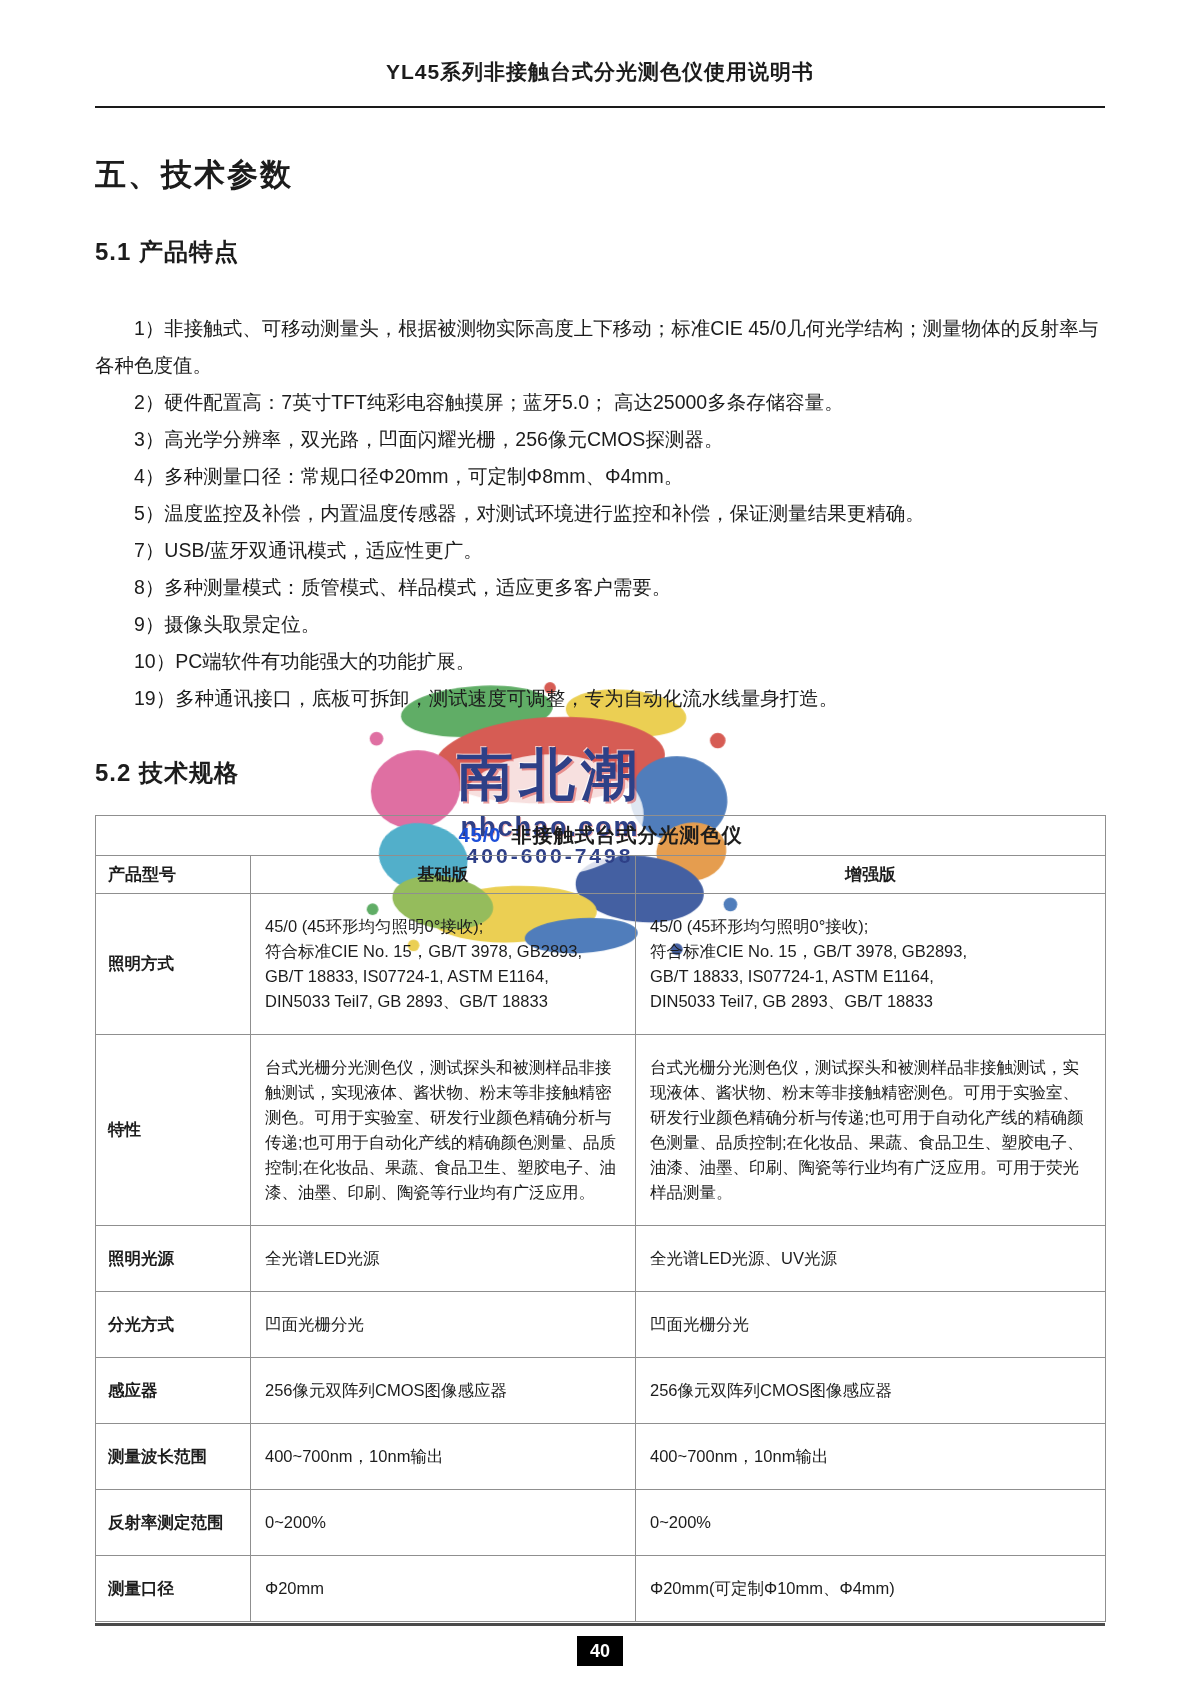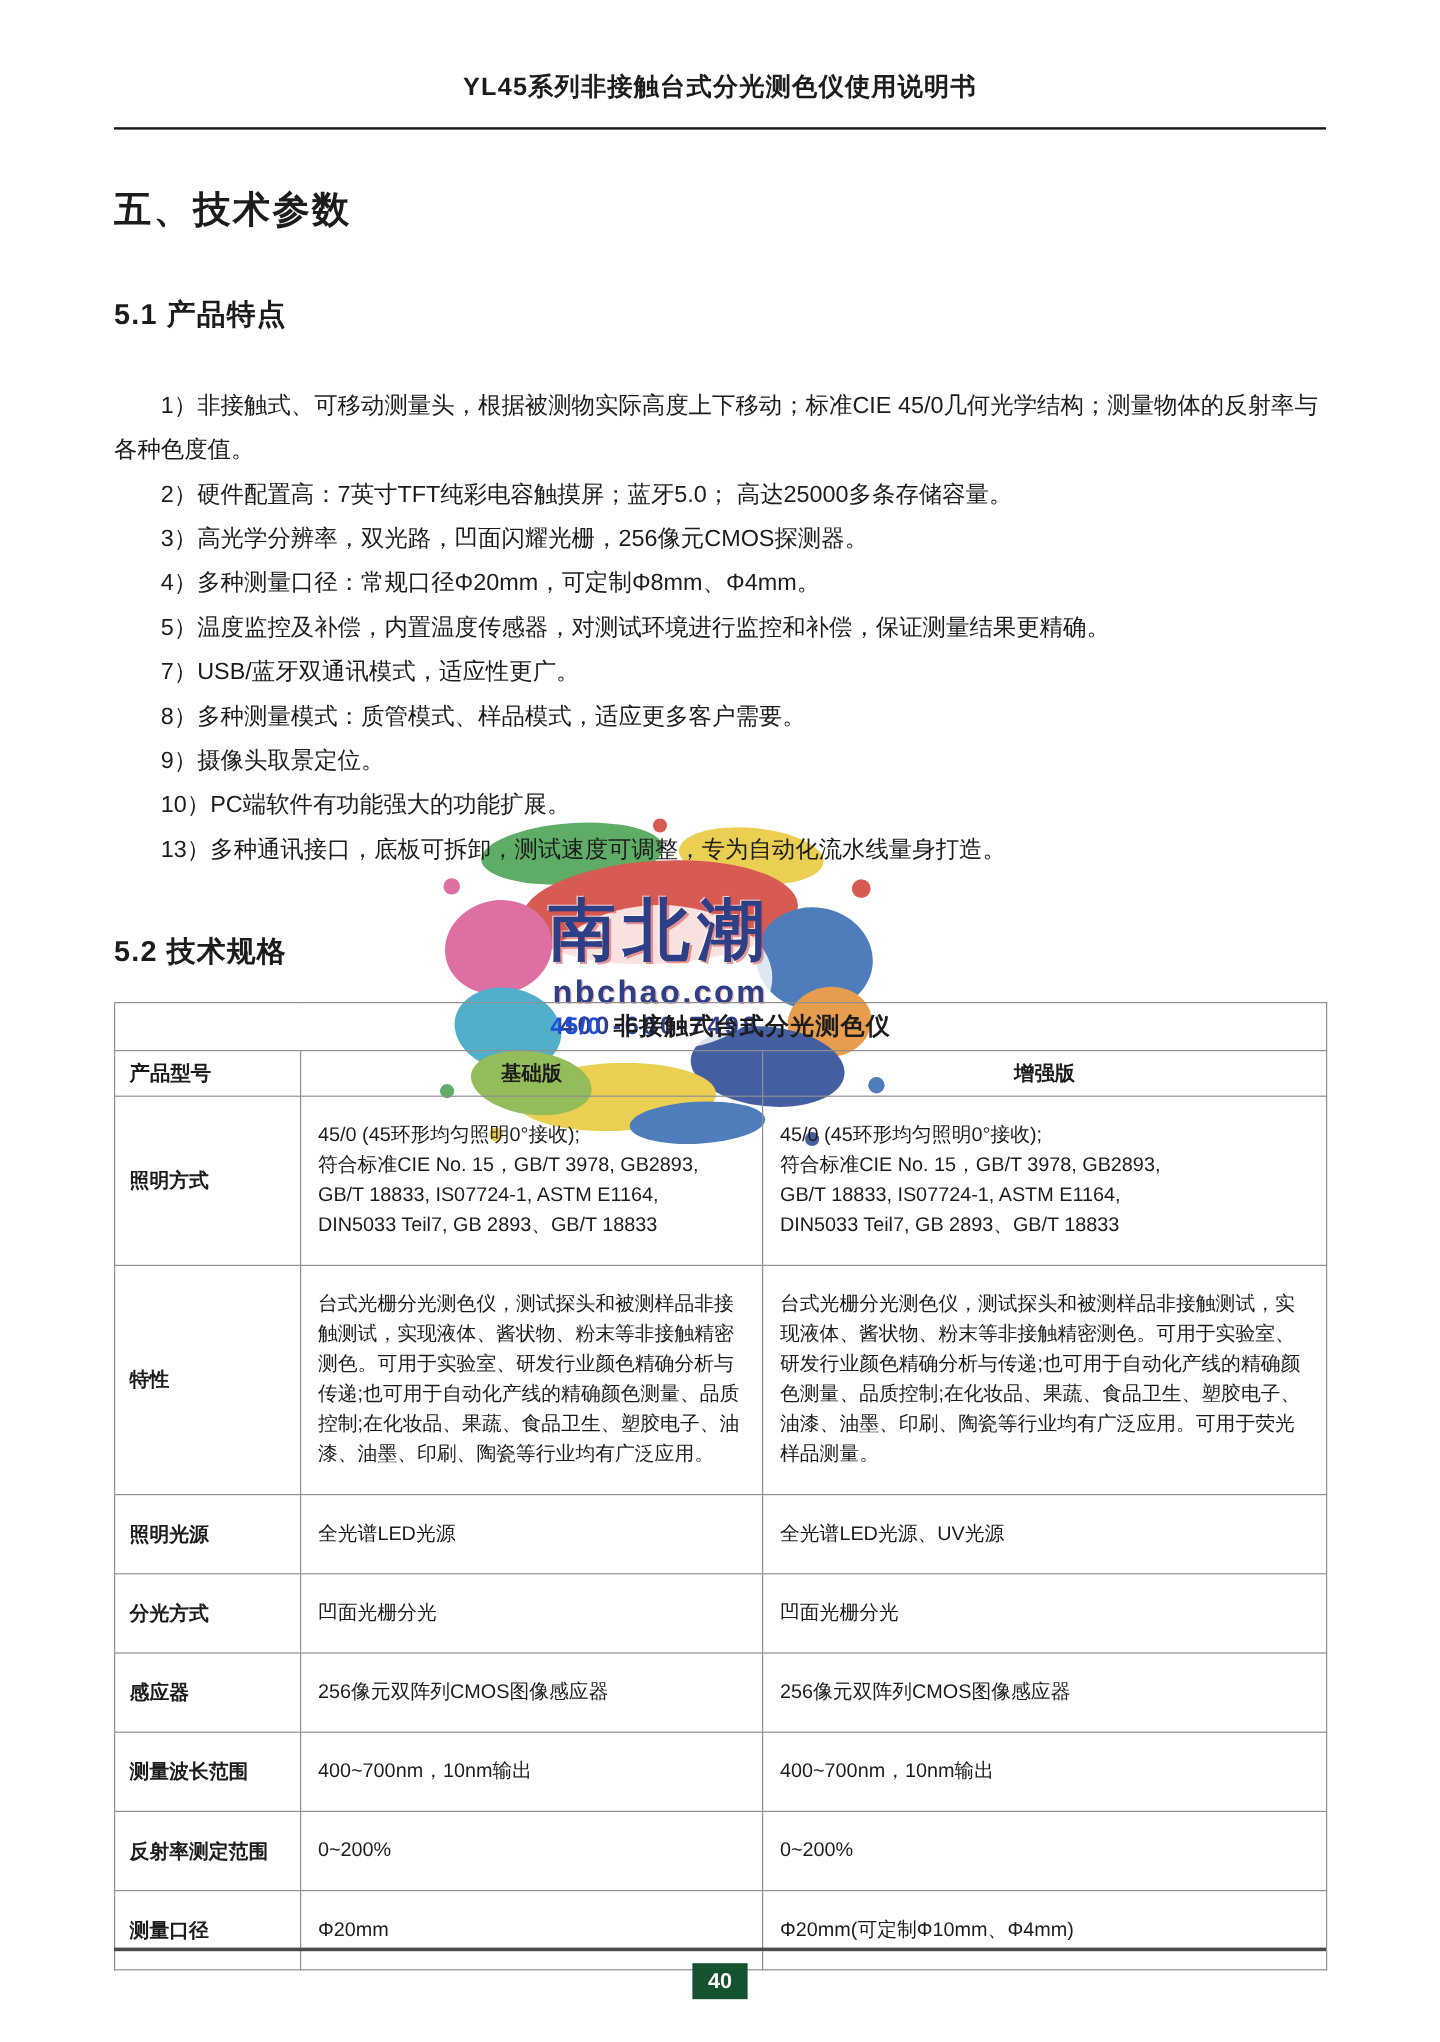--- a/index.html
+++ b/index.html
@@ -13,21 +13,21 @@
     color:#1c1c1c;
   }
   .content { position:relative; z-index:1; padding:0 95px; }
 
   
   .page-header { padding-top:58px; padding-bottom:20px; border-bottom:2px solid #1a1a1a; }
   .header-title { text-align:center; font-size:21px; font-weight:bold; letter-spacing:1px; }
 
   
   h1.section-title { margin-top:46px; font-size:31px; font-weight:bold; letter-spacing:2px; }
-  h2.sub-heading { margin-top:50px; font-size:24px; font-weight:bold; letter-spacing:1px; }
+  h2.sub-heading { margin-top:40px; font-size:24px; font-weight:bold; letter-spacing:1px; }
 
   
   .features { margin-top:42px; font-size:19.5px; line-height:37px; }
   .features p { text-indent:2em; }
 
   
   table.specs { margin-top:26px; width:100%; border-collapse:collapse; table-layout:fixed; background:transparent; }
   table.specs td, table.specs th { border:1px solid #8f8f8f; font-size:16.5px; vertical-align:middle; }
   tr.title-row td { height:40px; text-align:center; font-size:20px; font-weight:bold; letter-spacing:1px; }
   .title-prefix { color:#1d4ed8; margin-right:10px; }
@@ -43,21 +43,21 @@
   
   .watermark { position:absolute; left:355px; top:680px; width:390px; height:285px; z-index:0; opacity:0.92; }
   .watermark svg { position:absolute; left:0; top:0; }
   .wm-text { position:absolute; width:100%; text-align:center; color:#1c2f7d; font-weight:bold; }
   .wm-brand { top:58px; font-size:56px; letter-spacing:6px; text-shadow:2px 2px 0 rgba(214,60,60,0.55), -1px -1px 0 rgba(255,255,255,0.7); }
   .wm-domain { top:132px; font-size:27px; letter-spacing:2px; text-shadow:1px 1px 0 rgba(214,60,60,0.45); }
   .wm-phone { top:164px; font-size:21px; letter-spacing:3px; }
 
   
   .page-footer { position:absolute; z-index:1; left:95px; right:95px; bottom:36px; border-top:3px solid #4a4a4a; }
-  .page-number { width:46px; height:30px; margin:10px auto 0 auto; background:#14532d; color:#ffffff;
+  .page-number { width:46px; height:30px; margin:10px auto 0 auto; background:#000000; color:#ffffff;
                  text-align:center; line-height:30px; font-size:18px; font-weight:bold; }
 </style>
 </head>
 <body>
 
 <div class="watermark">
   <svg width="390" height="285" viewBox="0 0 400 292">
     <g opacity="0.9">
       <ellipse cx="125" cy="32" rx="78" ry="26" fill="#3f9c47" transform="rotate(-4 125 32)"></ellipse>
       <ellipse cx="278" cy="34" rx="62" ry="24" fill="#e7c62f" transform="rotate(5 278 34)"></ellipse>
@@ -98,21 +98,21 @@
   <div class="features">
     <p>1）非接触式、可移动测量头，根据被测物实际高度上下移动；标准CIE 45/0几何光学结构；测量物体的反射率与各种色度值。</p>
     <p>2）硬件配置高：7英寸TFT纯彩电容触摸屏；蓝牙5.0； 高达25000多条存储容量。</p>
     <p>3）高光学分辨率，双光路，凹面闪耀光栅，256像元CMOS探测器。</p>
     <p>4）多种测量口径：常规口径Φ20mm，可定制Φ8mm、Φ4mm。</p>
     <p>5）温度监控及补偿，内置温度传感器，对测试环境进行监控和补偿，保证测量结果更精确。</p>
     <p>7）USB/蓝牙双通讯模式，适应性更广。</p>
     <p>8）多种测量模式：质管模式、样品模式，适应更多客户需要。</p>
     <p>9）摄像头取景定位。</p>
     <p>10）PC端软件有功能强大的功能扩展。</p>
-    <p>13）多种通讯接口，底板可拆卸，测试速度可调整，专为自动化流水线量身打造。</p>
+    <p>19）多种通讯接口，底板可拆卸，测试速度可调整，专为自动化流水线量身打造。</p>
   </div>
 
   <h2 class="sub-heading">5.2 技术规格</h2>
 
   <table class="specs">
     <colgroup>
         <col style="width:155px">
         <col style="width:385px">
         <col style="width:470px">
       </colgroup>

